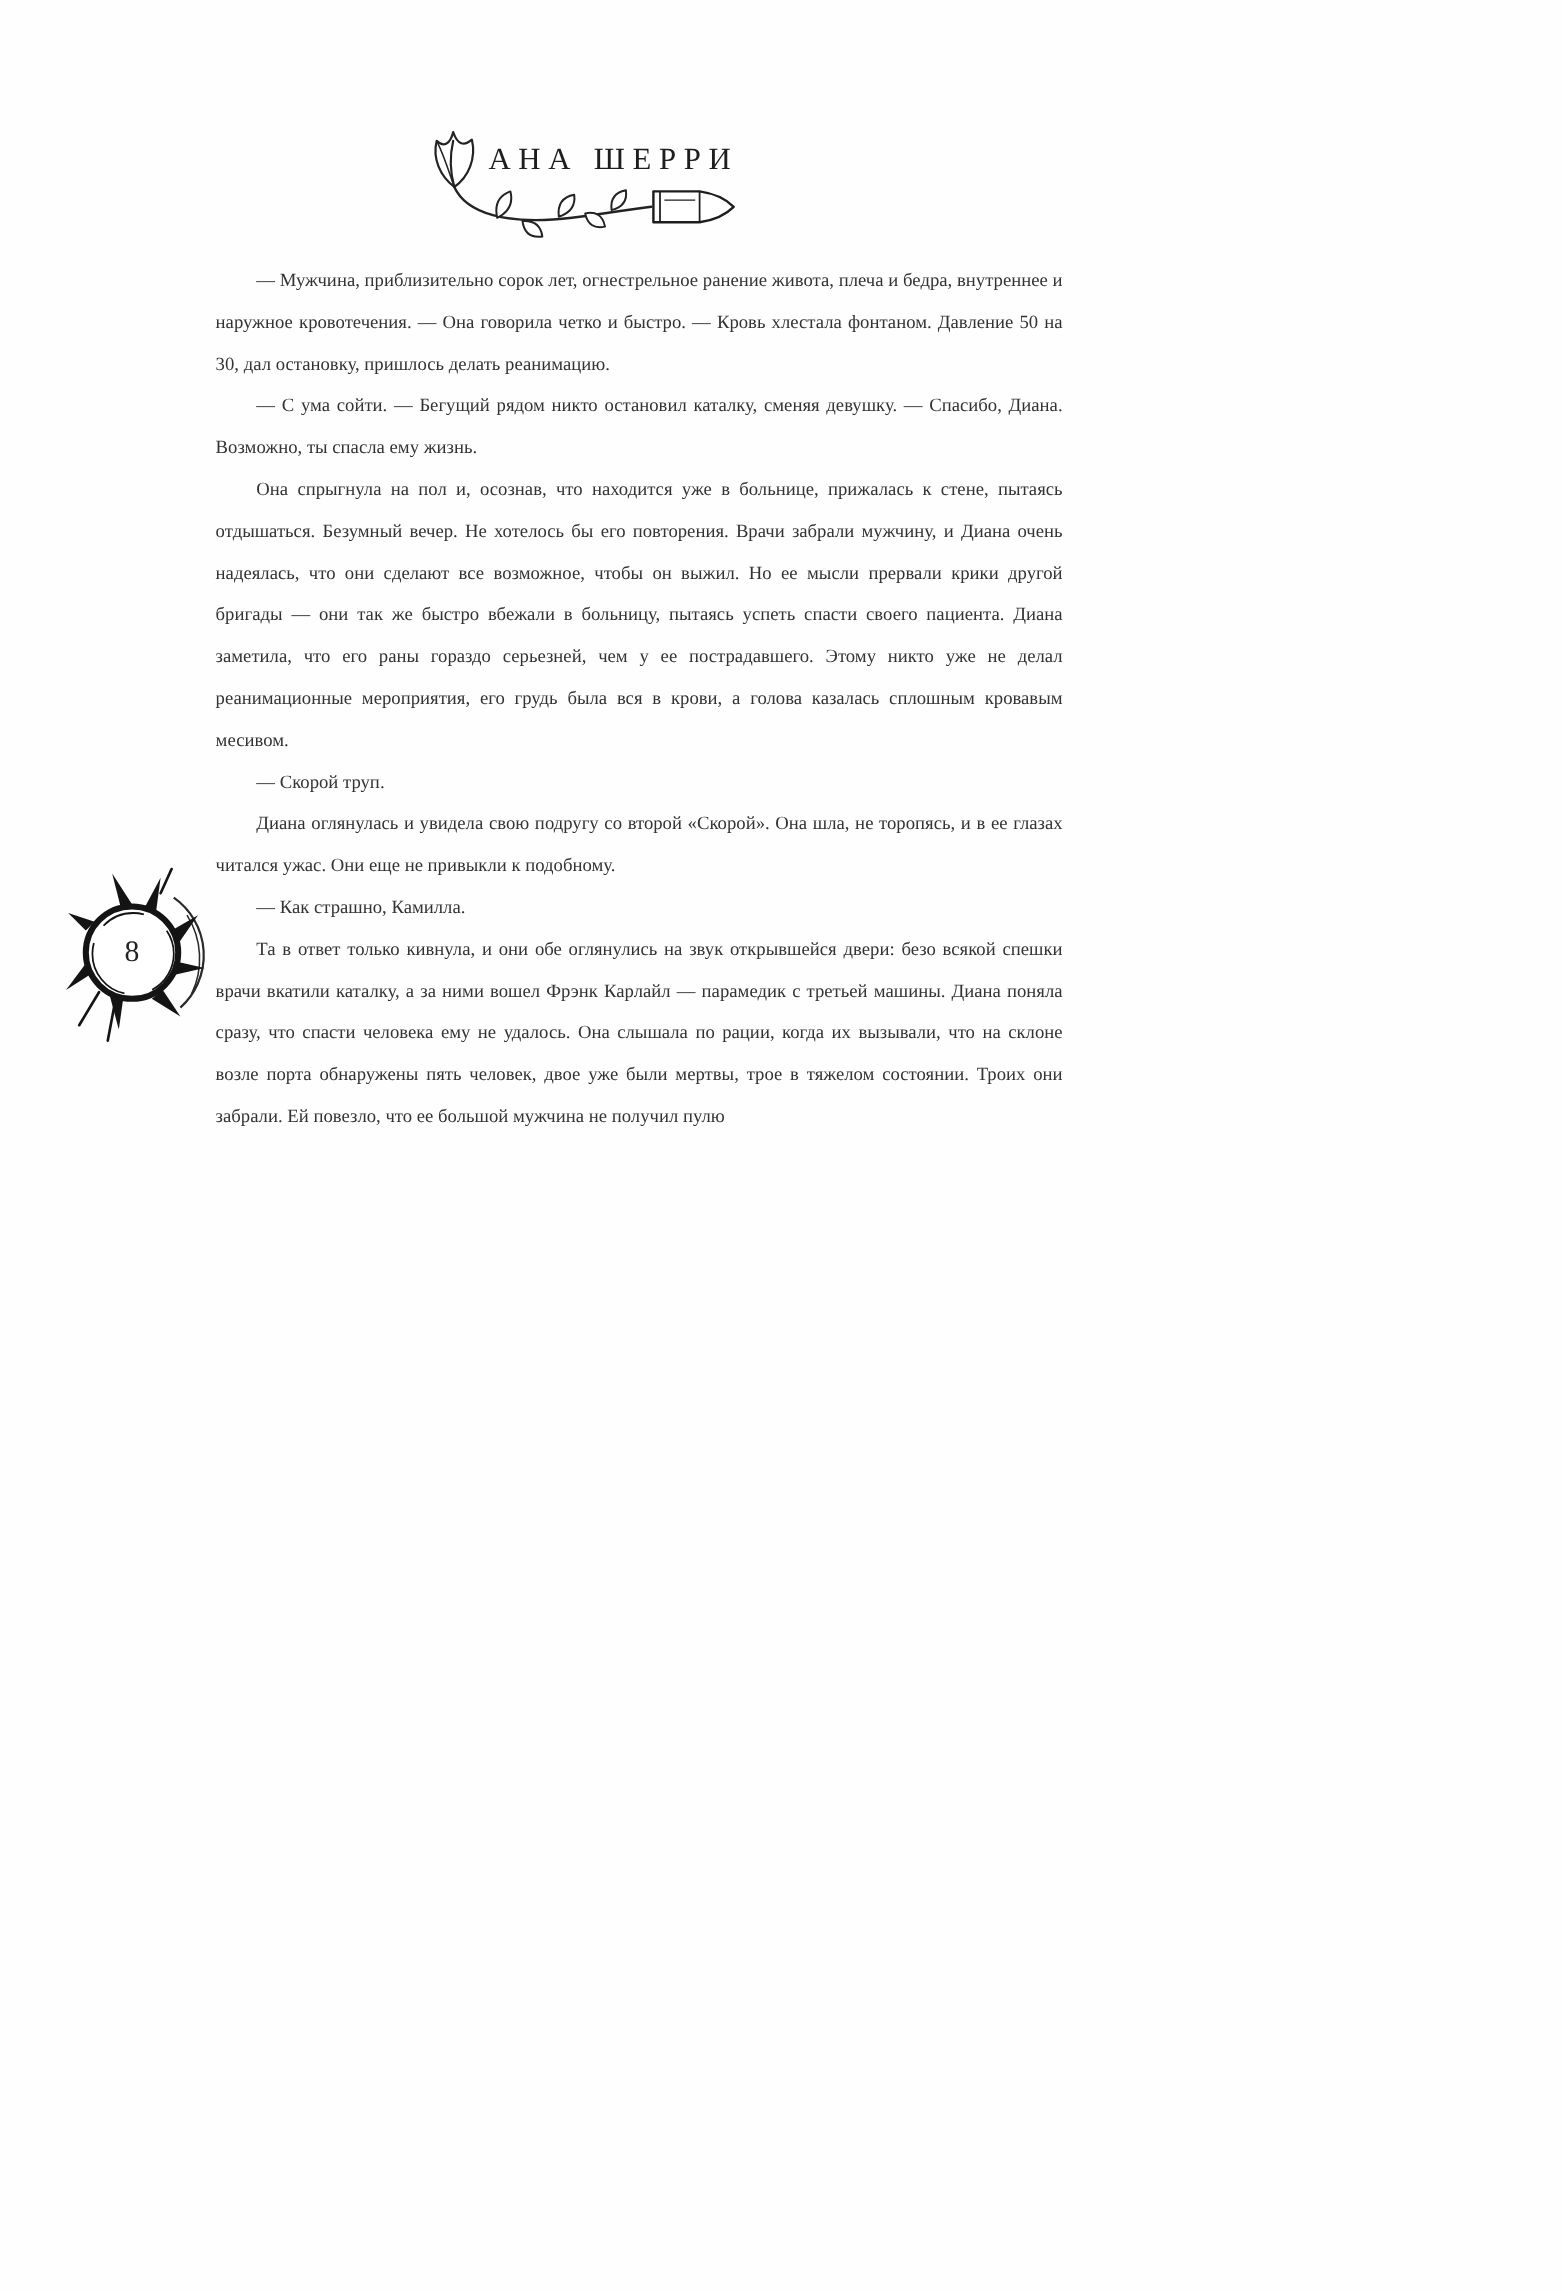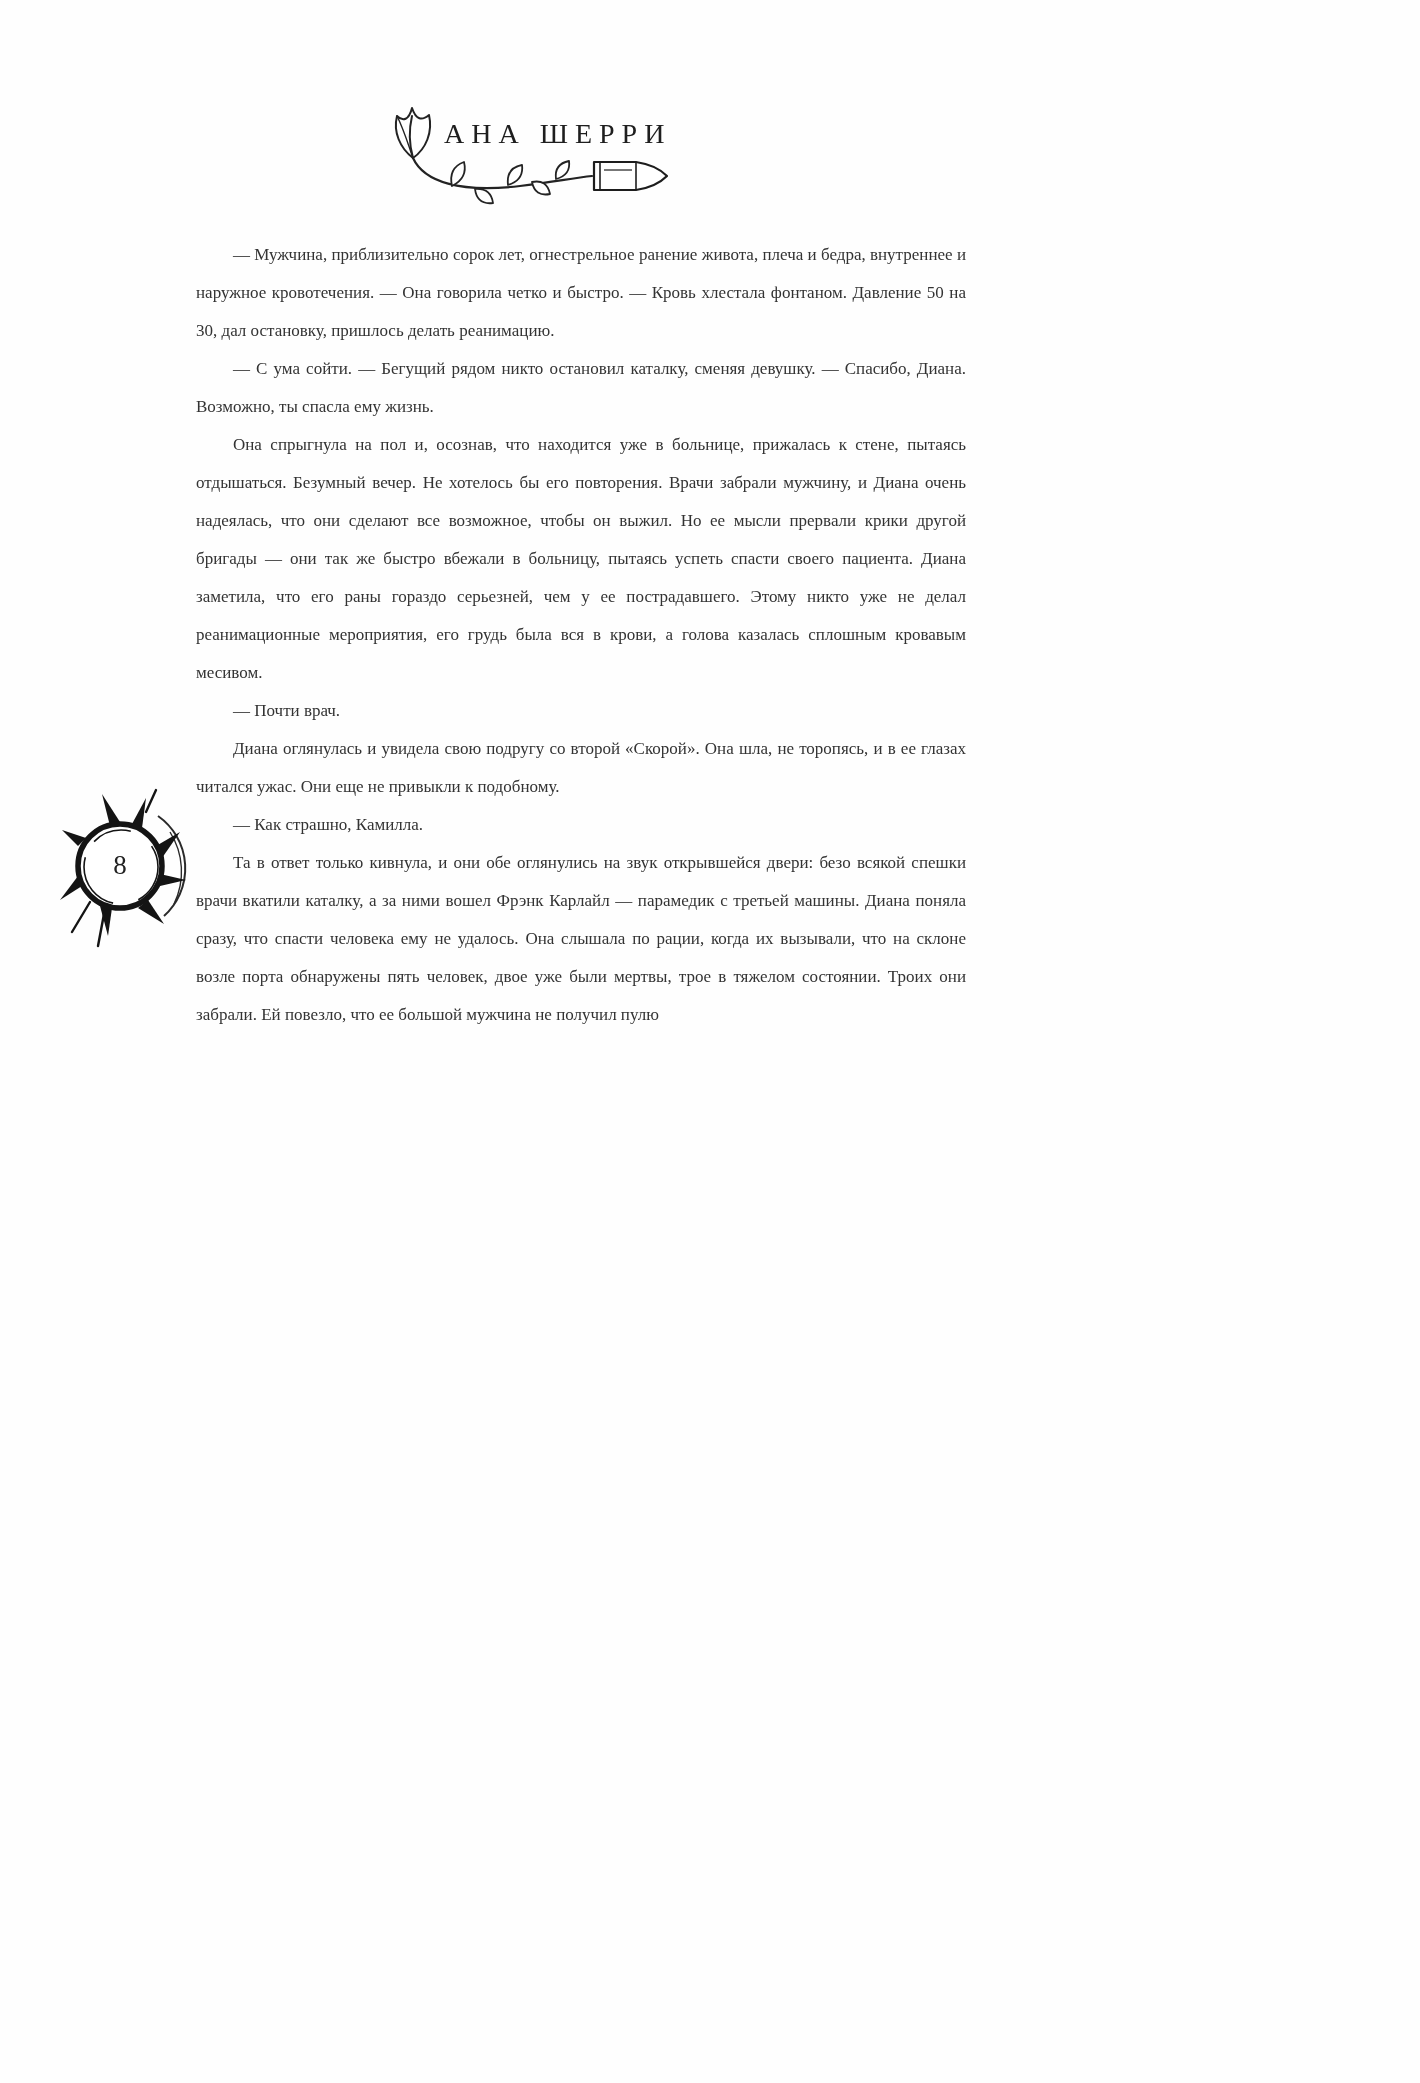--- a/index.html
+++ b/index.html
@@ -15,21 +15,21 @@
     background: #fefefe;
     overflow: hidden;
     font-family: "Liberation Serif", "DejaVu Serif", serif;
     color: #323232;
   }
 
   
   .header-group {
     position: absolute;
     left: 380px;
-    top: 96px;
+    top: 108px;
     width: 330px;
     height: 115px;
     text-decoration: underline;
   }
   .header-ornament {
     position: absolute;
     left: 0;
     top: 0;
   }
   .author-name {
@@ -113,21 +113,21 @@
         <line x1="224" y1="74" x2="252" y2="74" stroke-width="1.2"></line>
       </g>
     </svg>
     <div class="author-name">АНА ШЕРРИ</div>
   </div>
 
   <div class="body-text">
     <p>— Мужчина, приблизительно сорок лет, огнестрельное ранение живота, плеча и бедра, внутреннее и наружное кровотечения. — Она говорила четко и быстро. — Кровь хлестала фонтаном. Давление 50 на 30, дал остановку, пришлось делать реанимацию.</p>
     <p>— С ума сойти. — Бегущий рядом никто остановил каталку, сменяя девушку. — Спасибо, Диана. Возможно, ты спасла ему жизнь.</p>
     <p>Она спрыгнула на пол и, осознав, что находится уже в больнице, прижалась к стене, пытаясь отдышаться. Безумный вечер. Не хотелось бы его повторения. Врачи забрали мужчину, и Диана очень надеялась, что они сделают все возможное, чтобы он выжил. Но ее мысли прервали крики другой бригады — они так же быстро вбежали в больницу, пытаясь успеть спасти своего пациента. Диана заметила, что его раны гораздо серьезней, чем у ее пострадавшего. Этому никто уже не делал реанимационные мероприятия, его грудь была вся в крови, а голова казалась сплошным кровавым месивом.</p>
-    <p>— Почти врач.</p>
+    <p>— Скорой труп.</p>
     <p>Диана оглянулась и увидела свою подругу со второй «Скорой». Она шла, не торопясь, и в ее глазах читался ужас. Они еще не привыкли к подобному.</p>
     <p>— Как страшно, Камилла.</p>
     <p>Та в ответ только кивнула, и они обе оглянулись на звук открывшейся двери: безо всякой спешки врачи вкатили каталку, а за ними вошел Фрэнк Карлайл — парамедик с третьей машины. Диана поняла сразу, что спасти человека ему не удалось. Она слышала по рации, когда их вызывали, что на склоне возле порта обнаружены пять человек, двое уже были мертвы, трое в тяжелом состоянии. Троих они забрали. Ей повезло, что ее большой мужчина не получил пулю</p>
   </div>
 
   <div class="page-marker">
     <svg width="134" height="176" viewBox="0 0 134 176">
 
       <path d="M 100,36 A 64,64 0 0 1 106,136" fill="none" stroke="#2a2a2a" stroke-width="2"></path>
       <path d="M 112,52 A 74,74 0 0 1 116,124" fill="none" stroke="#2a2a2a" stroke-width="1.4"></path>

